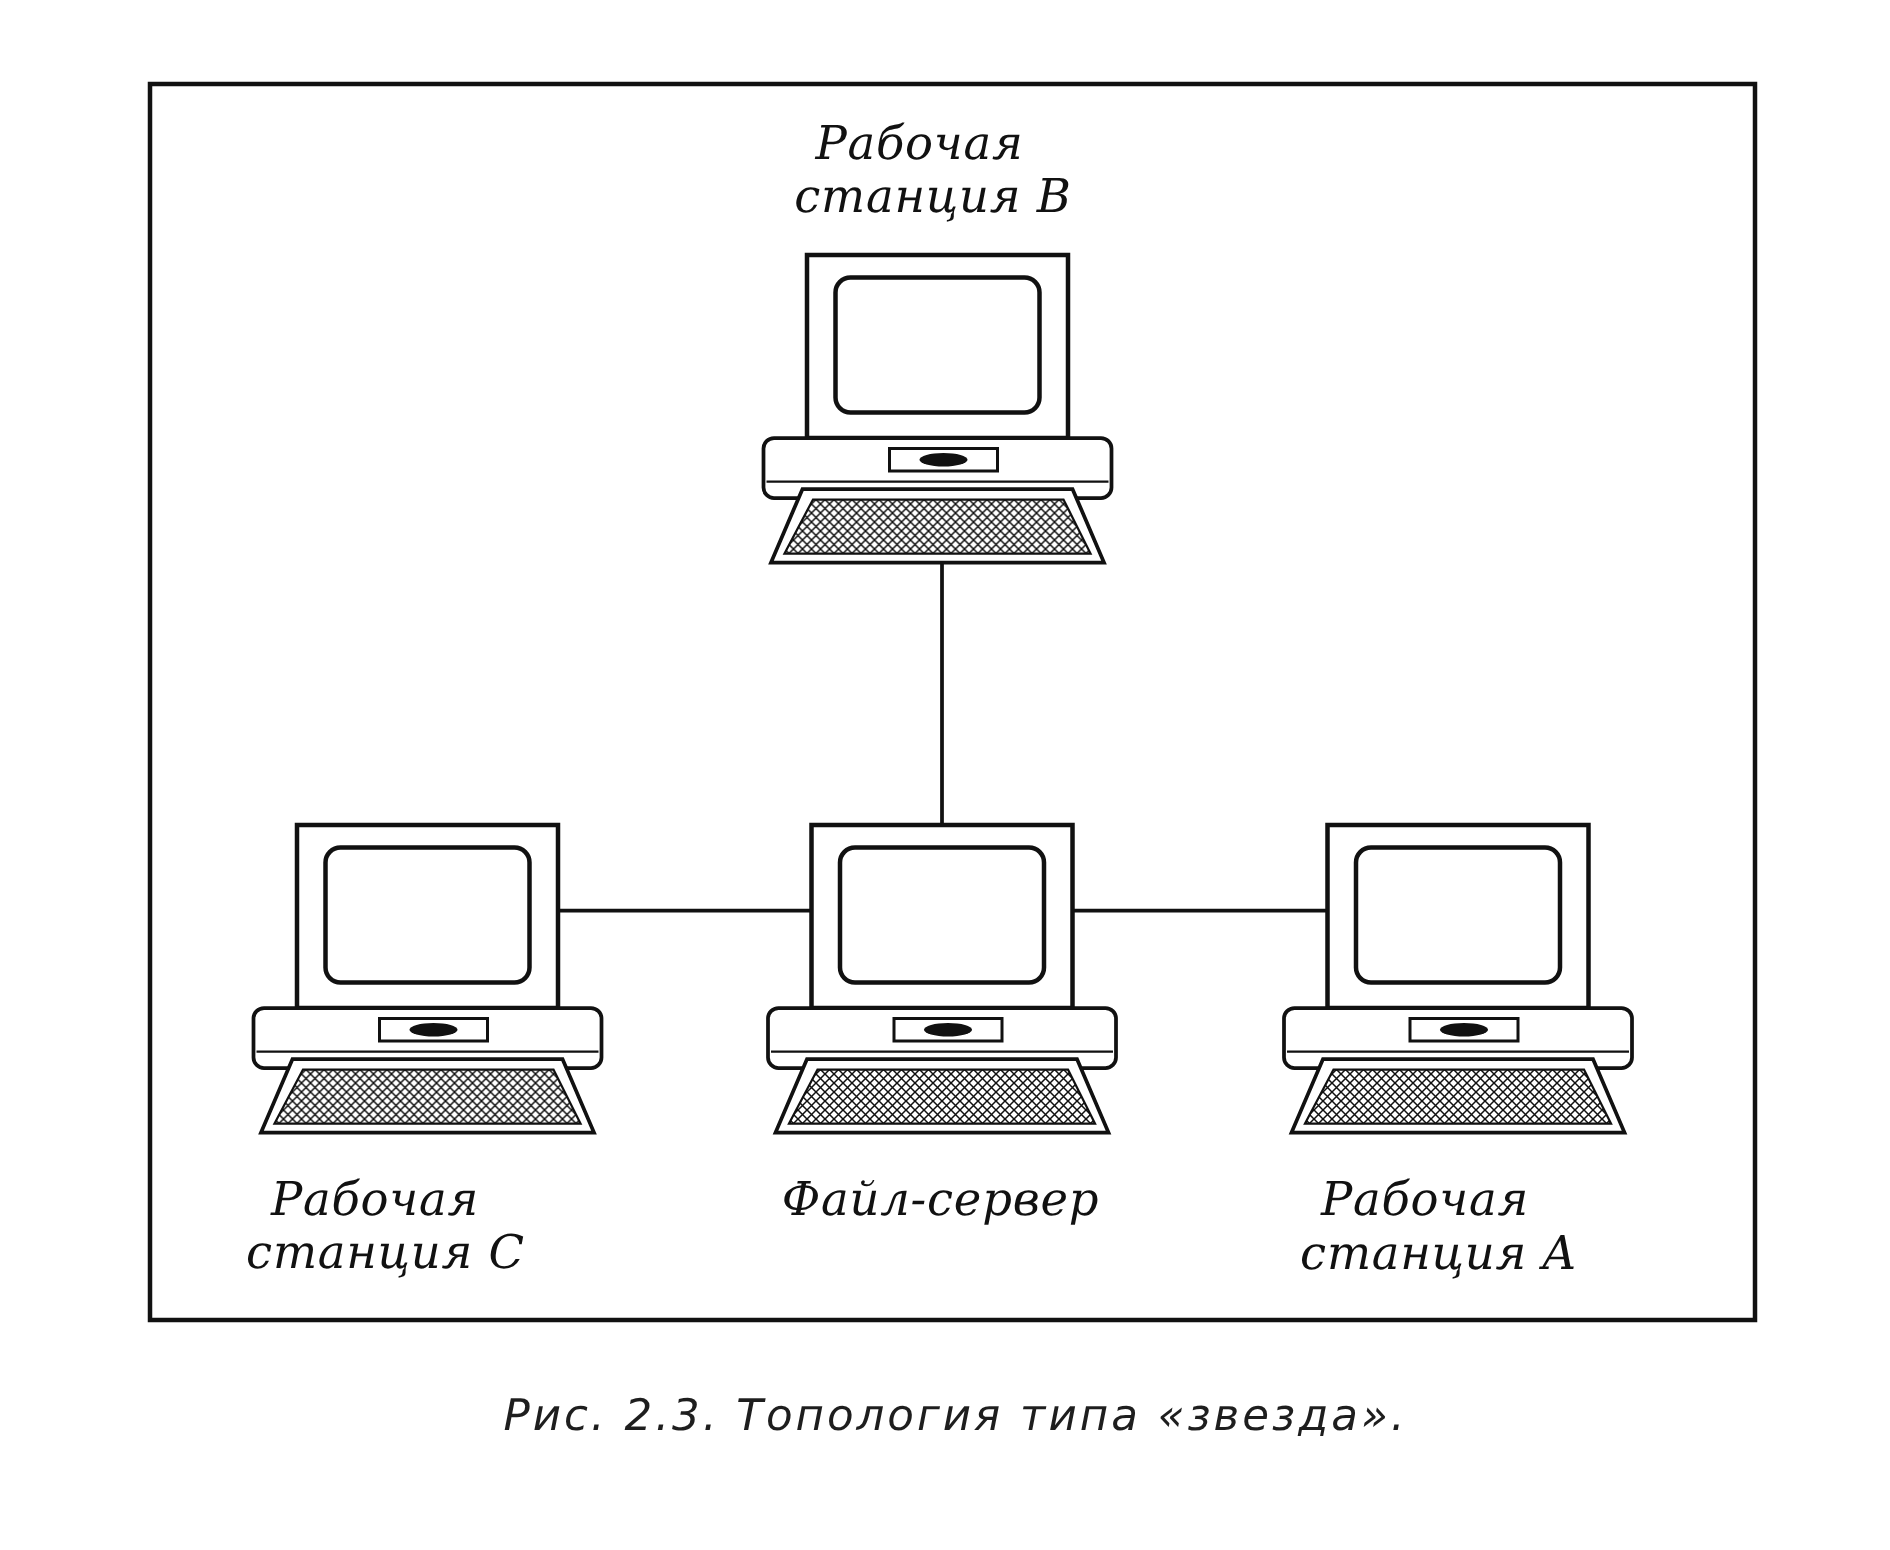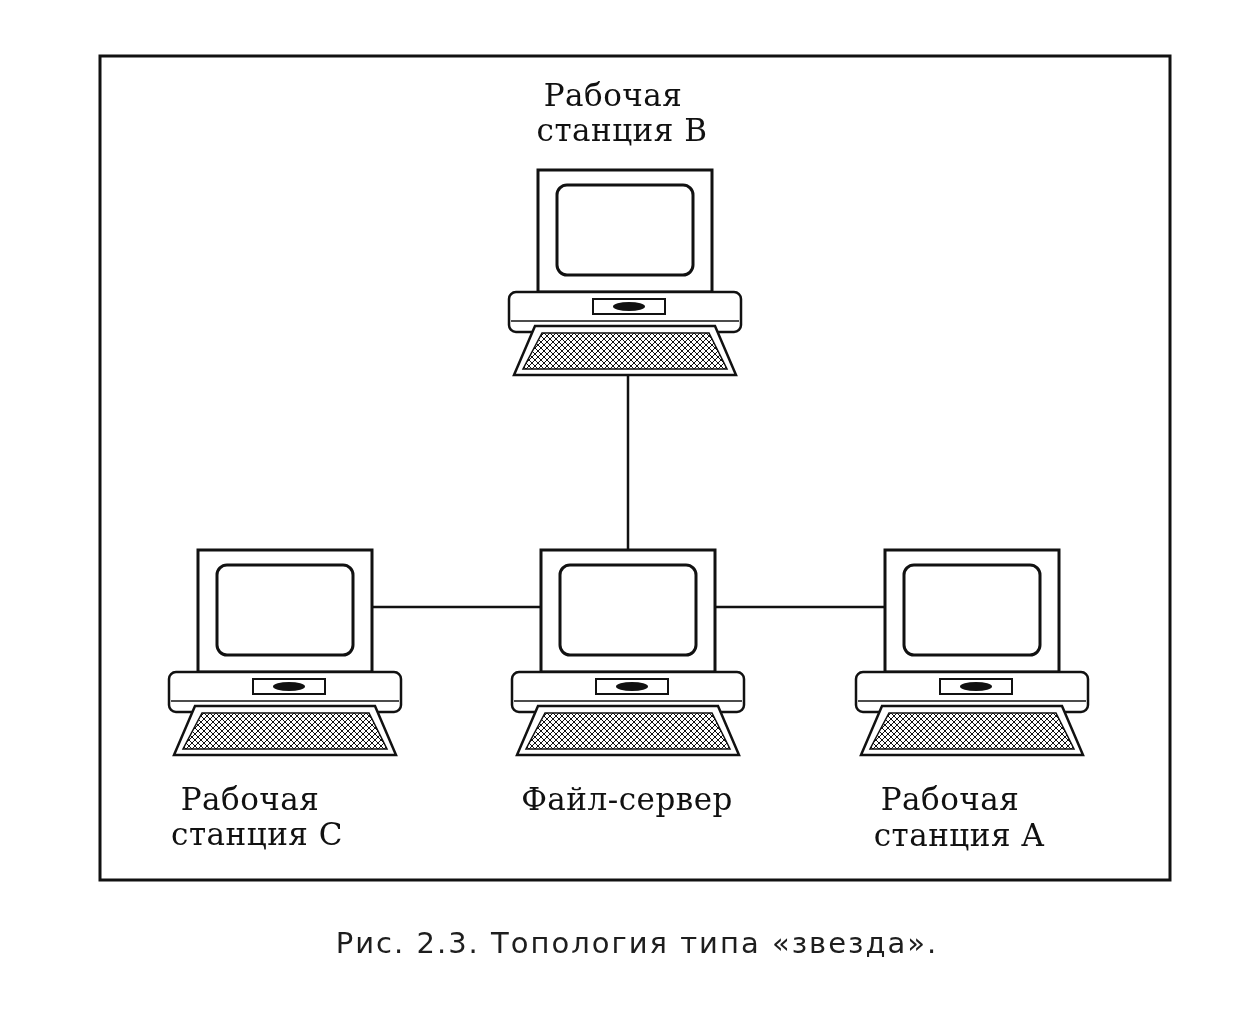--- a/index.html
+++ b/index.html
@@ -6,20 +6,21 @@
     margin: 0;
     padding: 0;
     background: #ffffff;
   }
   .page {
     position: relative;
     width: 1260px;
     height: 1033px;
     background: #ffffff;
     overflow: hidden;
+    font-style: italic;
   }
   svg { display: block; }
   .node-label {
     font-family: "DejaVu Serif", "Liberation Serif", serif;
     font-size: 31px;
     fill: #111111;
     letter-spacing: 0.5px;
   }
   .caption {
     font-family: "DejaVu Sans", "Liberation Sans", sans-serif;

